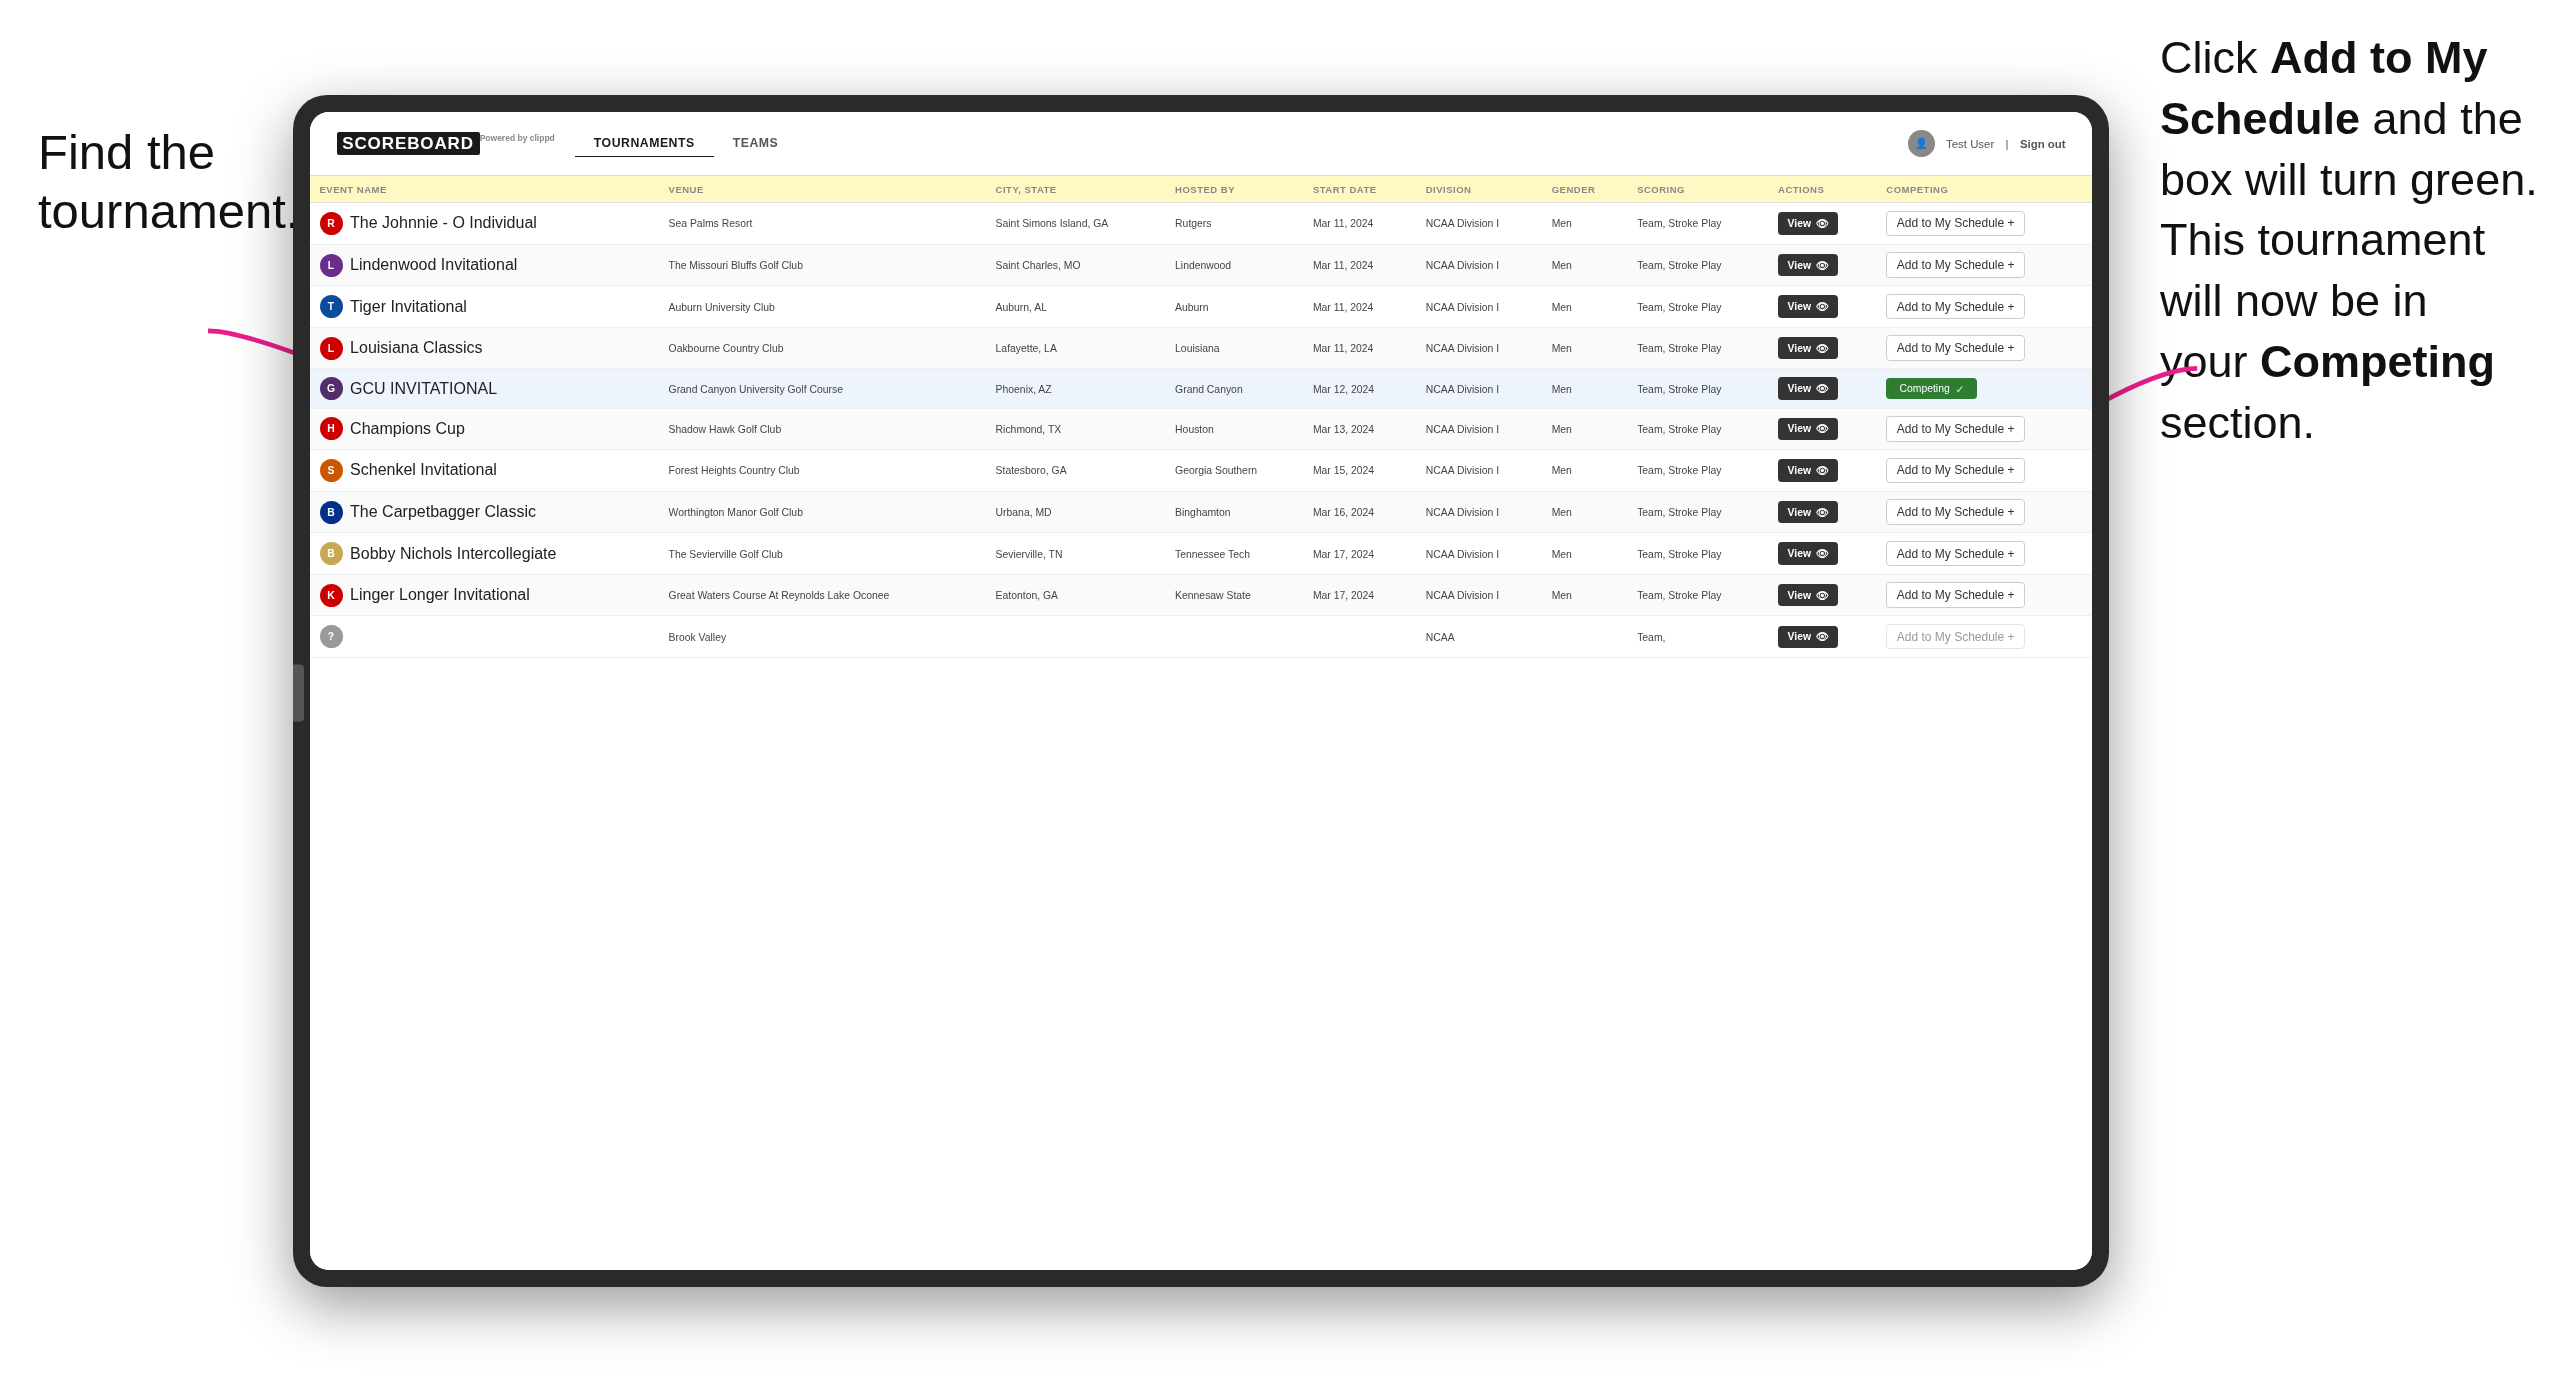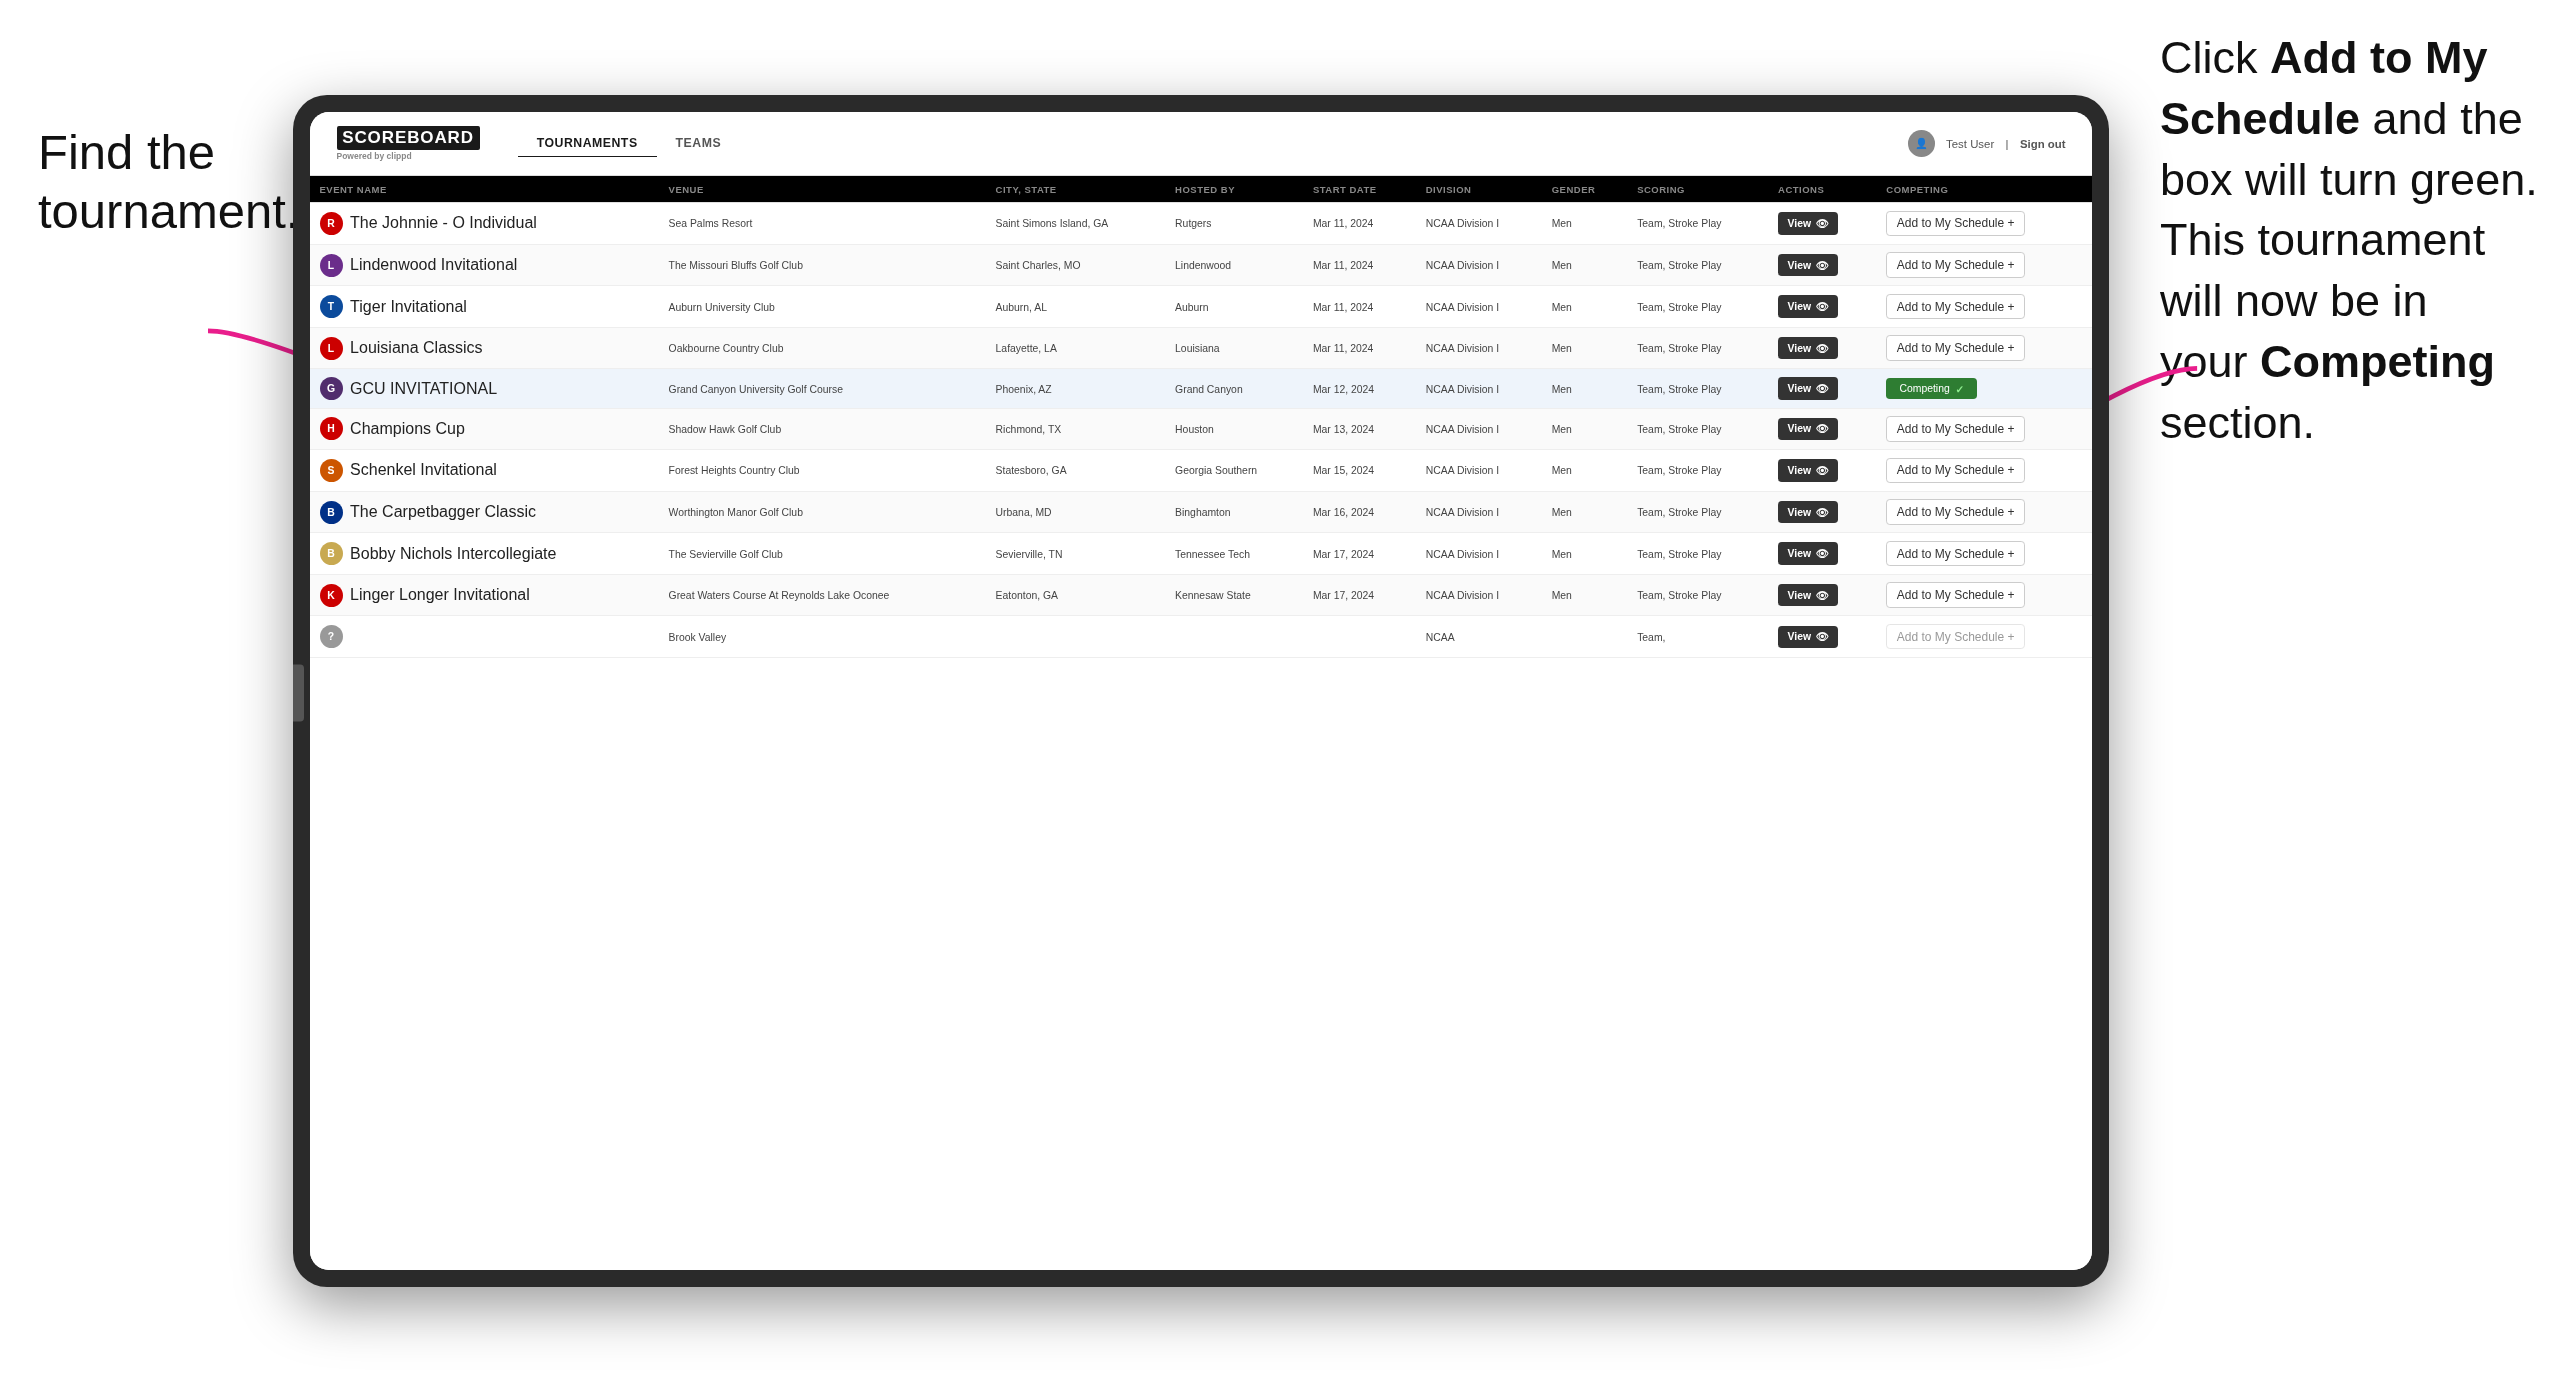--- a/index.html
+++ b/index.html
@@ -86,22 +86,22 @@
       border-bottom: 0.9px solid #ddd;
       padding: 0 26.5px;
       display: flex;
       align-items: center;
       height: 64px;
       flex-shrink: 0;
     }
 
     .logo-area {
       display: flex;
-      flex-direction: column;
-      margin-right: 38px;
+      flex-direction: row;
+      margin-right: 20px;
     }
 
     .logo-text {
       font-size: 17px;
       font-weight: 900;
       color: #1a1a1a;
       letter-spacing: 0.9px;
       background: #1a1a1a;
       color: white;
       padding: 1.9px 5.7px;
@@ -169,21 +169,21 @@
       background: #fff;
     }
 
     table {
       width: 100%;
       border-collapse: collapse;
       font-size: 11.4px;
     }
 
     thead tr {
-      background: #000000;
+      background: #fef9c3;
       border-bottom: 0.9px solid #e0e0e0;
     }
 
     thead th {
       padding: 7.6px 9.5px;
       text-align: left;
       font-size: 9.5px;
       font-weight: 700;
       color: #888;
       letter-spacing: 0.5px;

